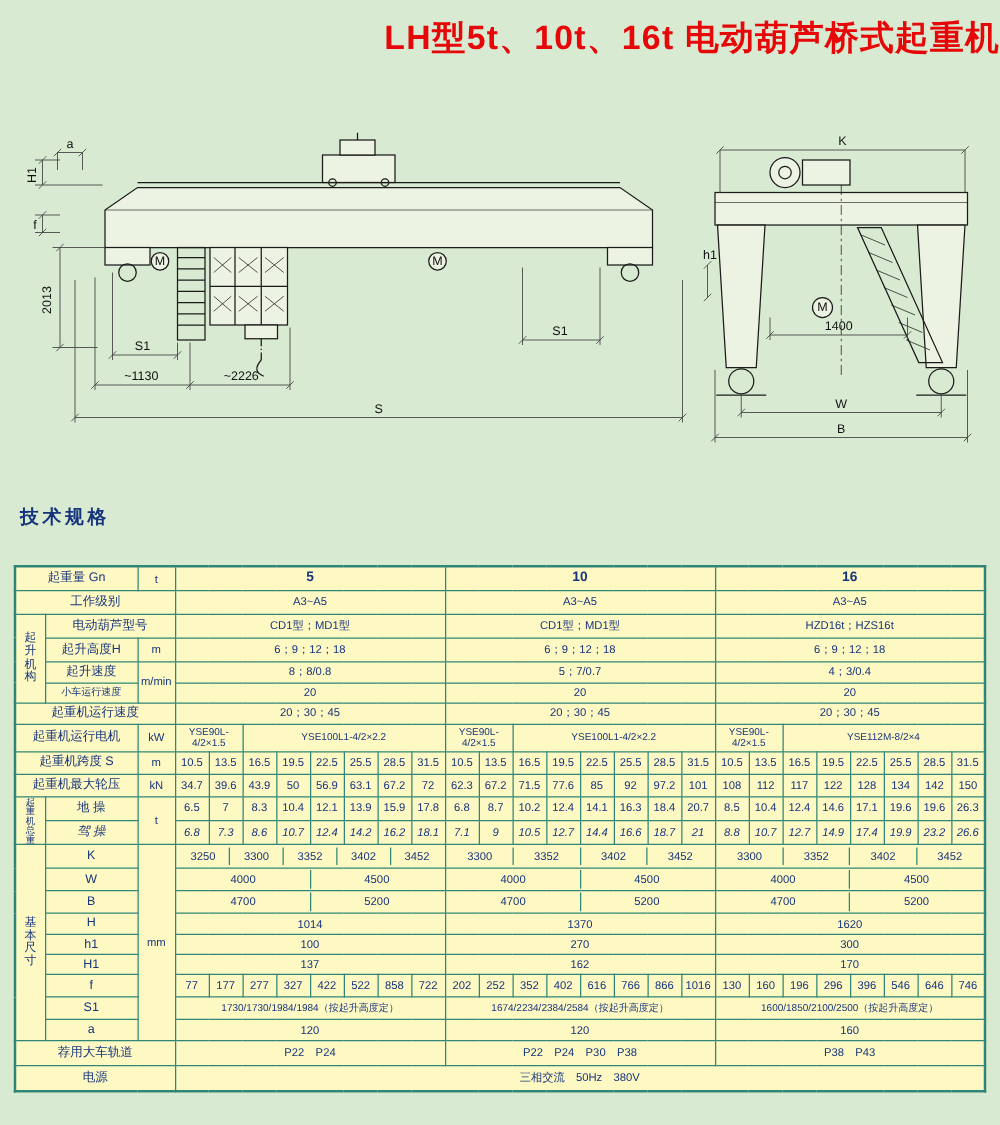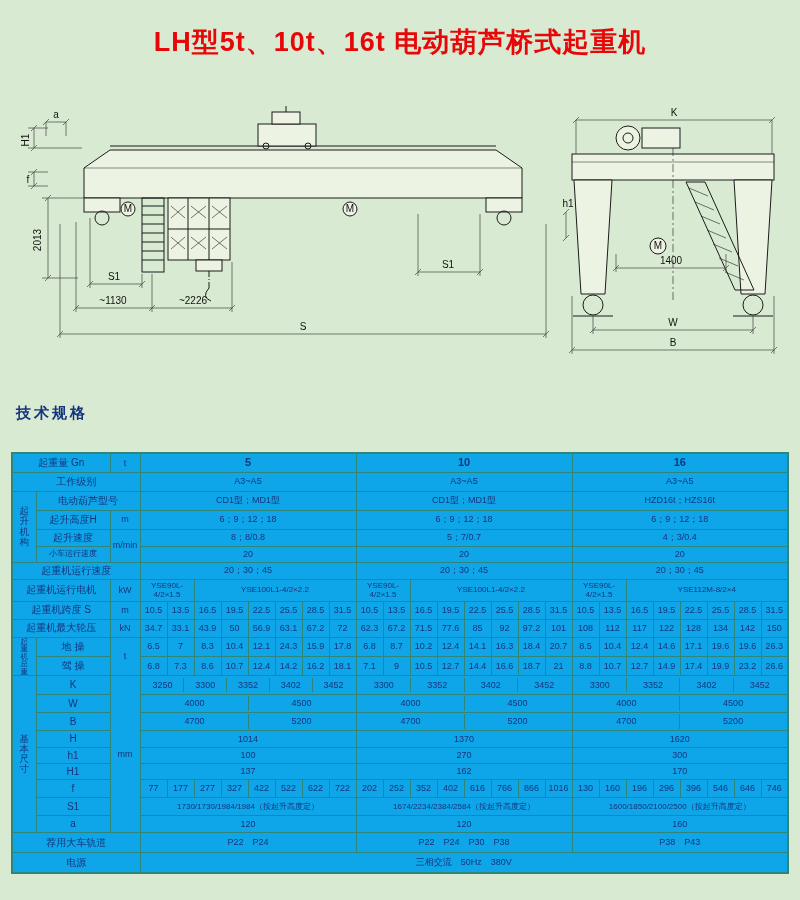--- a/index.html
+++ b/index.html
@@ -4,22 +4,22 @@
 <style>
   * { box-sizing: border-box; margin: 0; padding: 0; }
   html,body { width: 800px; height: 900px; }
   body {
     background: #d9ead2;
     font-family: "Liberation Sans", "DejaVu Sans", sans-serif;
     position: relative;
     overflow: hidden;
   }
   .page-title {
-    text-align: center;
-    padding-top: 24px;
+    text-align: right;
+    padding-top: 12px;
     font-size: 27px;
     font-weight: bold;
     color: #e60808;
     letter-spacing: 1px;
   }
   .dwg { position: absolute; }
   .dwg text { fill: #111; font-size: 10px; font-family: "Liberation Sans", sans-serif; }
   .sec-heading {
     position: absolute;
     top: 404px; left: 16px;
@@ -27,21 +27,21 @@
     font-weight: bold;
     color: #14347c;
     letter-spacing: 3px;
   }
   table.spec {
     position: absolute;
     top: 452px; left: 11px;
     width: 778px;
     border-collapse: collapse;
     table-layout: fixed;
-    background: #0ea5e9;
+    background: #fef9c3;
     border: 2px solid #2f8577;
   }
   table.spec td {
     border: 1px solid #2f8577;
     color: #16357d;
     text-align: center;
     vertical-align: middle;
     padding: 0 1px;
     line-height: 1.15;
     overflow: hidden;
@@ -374,21 +374,21 @@
         <td class="d">19.5</td>
         <td class="d">22.5</td>
         <td class="d">25.5</td>
         <td class="d">28.5</td>
         <td class="d">31.5</td>
       </tr>
       <tr style="height: 18px; padding-left: 32px;">
         <td colspan="2" class="lbl">起重机最大轮压</td>
         <td class="unit">kN</td>
         <td class="d">34.7</td>
-        <td class="d">33.1</td>
+        <td class="d">39.6</td>
         <td class="d">43.9</td>
         <td class="d">50</td>
         <td class="d">56.9</td>
         <td class="d">63.1</td>
         <td class="d">67.2</td>
         <td class="d">72</td>
         <td class="d">62.3</td>
         <td class="d">67.2</td>
         <td class="d">71.5</td>
         <td class="d">77.6</td>
@@ -413,41 +413,41 @@
 总
 重</div>
         </td>
         <td class="lbl">地 操</td>
         <td rowspan="2" class="unit">t</td>
         <td class="d">6.5</td>
         <td class="d">7</td>
         <td class="d">8.3</td>
         <td class="d">10.4</td>
         <td class="d">12.1</td>
-        <td class="d">24.3</td>
+        <td class="d">13.9</td>
         <td class="d">15.9</td>
         <td class="d">17.8</td>
         <td class="d">6.8</td>
         <td class="d">8.7</td>
         <td class="d">10.2</td>
         <td class="d">12.4</td>
         <td class="d">14.1</td>
         <td class="d">16.3</td>
         <td class="d">18.4</td>
         <td class="d">20.7</td>
         <td class="d">8.5</td>
         <td class="d">10.4</td>
         <td class="d">12.4</td>
         <td class="d">14.6</td>
         <td class="d">17.1</td>
         <td class="d">19.6</td>
         <td class="d">19.6</td>
         <td class="d">26.3</td>
       </tr>
-      <tr style="height: 19px;">
+      <tr style="height: 19px; font-style: italic;">
         <td class="lbl">驾 操</td>
         <td class="d">6.8</td>
         <td class="d">7.3</td>
         <td class="d">8.6</td>
         <td class="d">10.7</td>
         <td class="d">12.4</td>
         <td class="d">14.2</td>
         <td class="d">16.2</td>
         <td class="d">18.1</td>
         <td class="d">7.1</td>
@@ -563,21 +563,21 @@
         <td colspan="8" class="d">170</td>
       </tr>
       <tr style="height: 18px;">
         <td class="lbl">f</td>
         <td class="d">77</td>
         <td class="d">177</td>
         <td class="d">277</td>
         <td class="d">327</td>
         <td class="d">422</td>
         <td class="d">522</td>
-        <td class="d">622</td>
+        <td class="d">858</td>
         <td class="d">722</td>
         <td class="d">202</td>
         <td class="d">252</td>
         <td class="d">352</td>
         <td class="d">402</td>
         <td class="d">616</td>
         <td class="d">766</td>
         <td class="d">866</td>
         <td class="d">1016</td>
         <td class="d">130</td>

